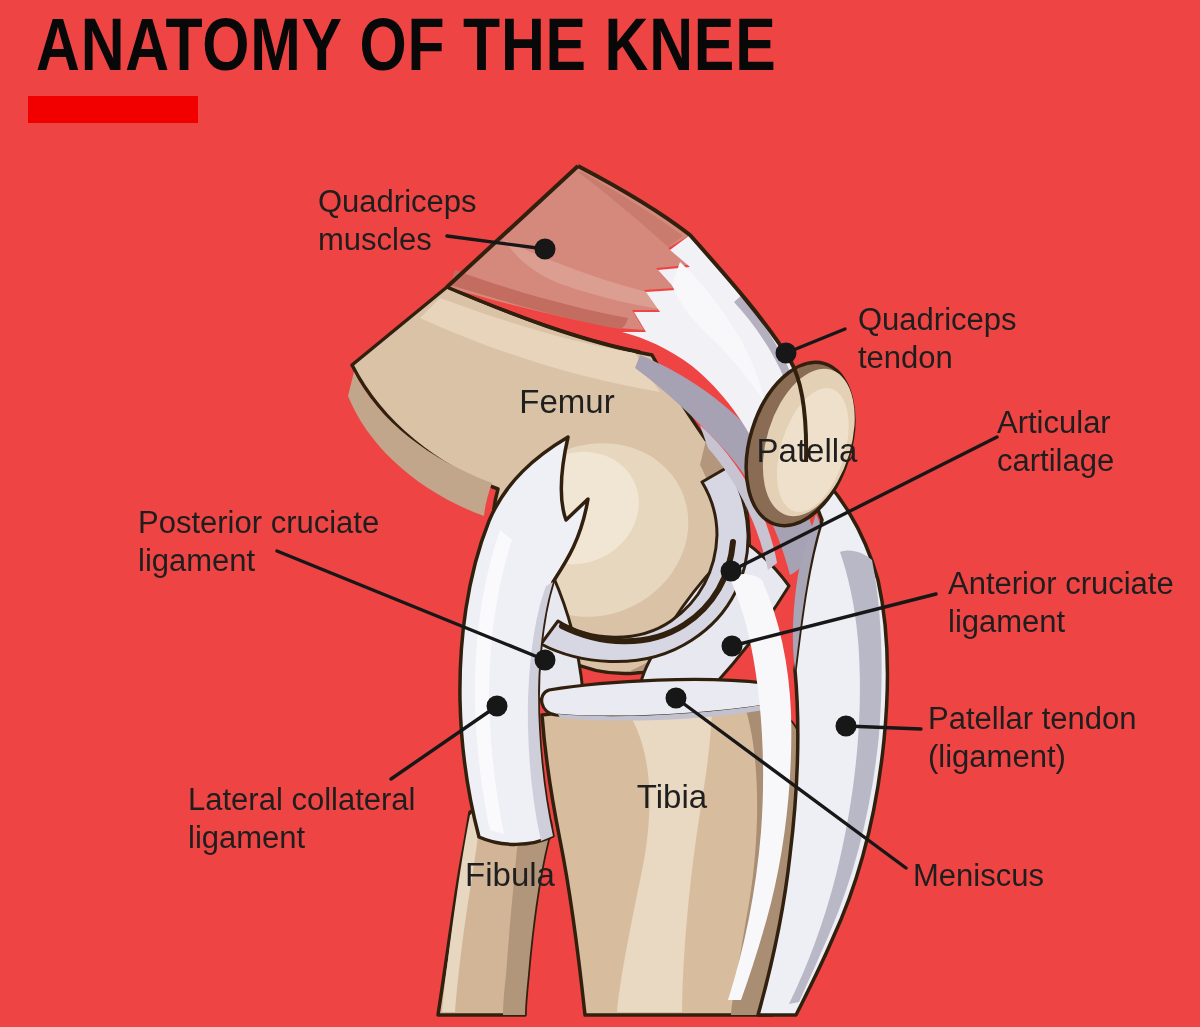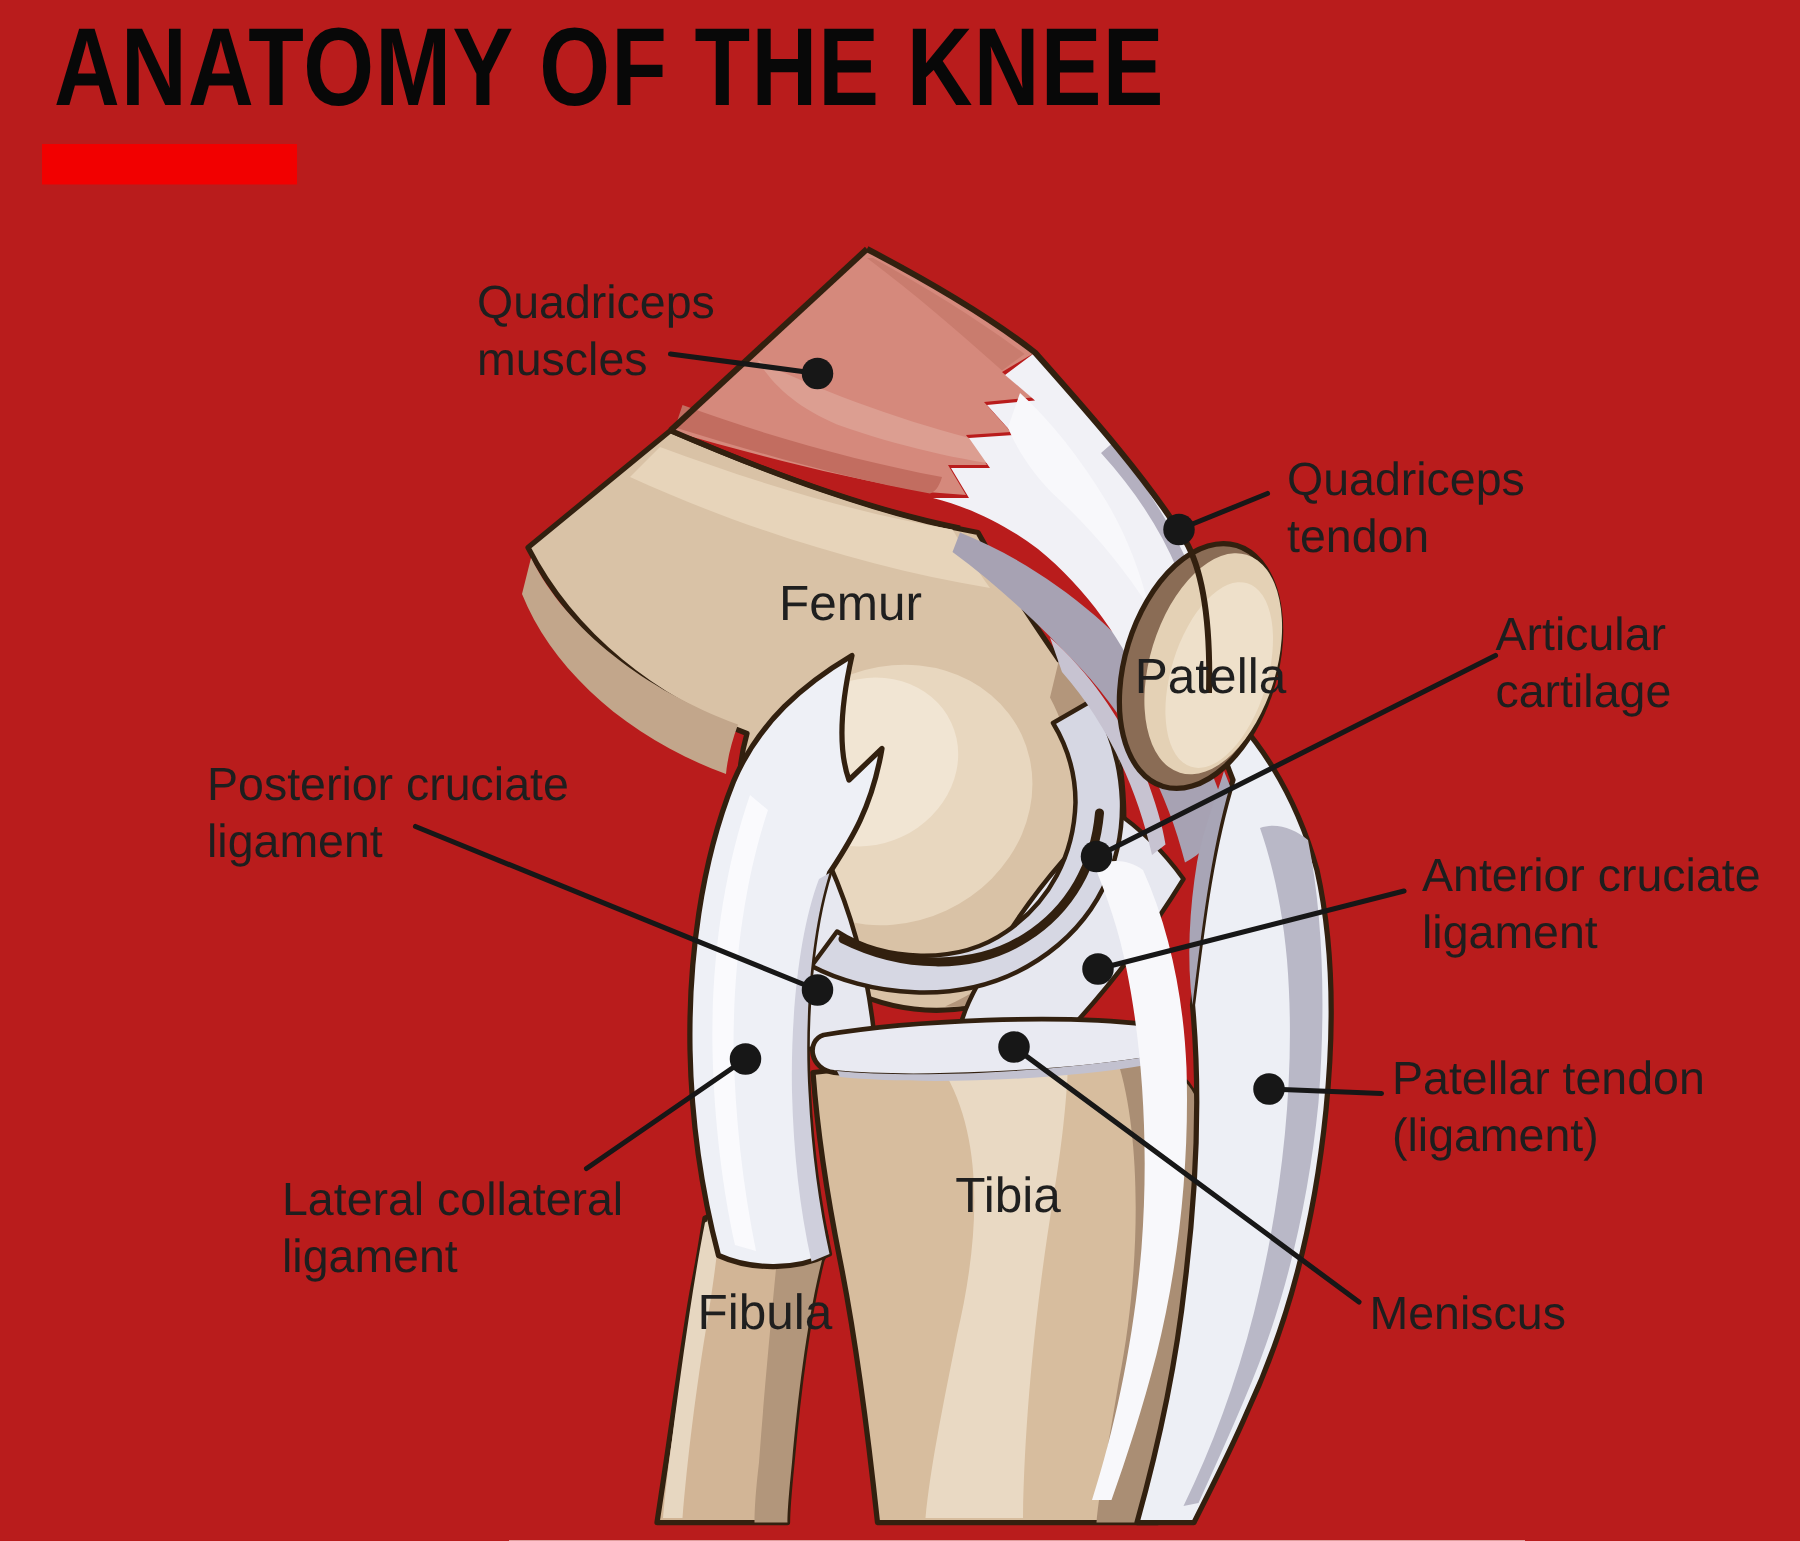--- a/index.html
+++ b/index.html
@@ -1,16 +1,16 @@
 <!DOCTYPE html>
 <html><head>
 <meta charset="utf-8">
 <style>
   html,body{margin:0;padding:0;background:#ffffff;}
-  #stage{position:relative;width:1200px;height:1027px;background:#b91c1c;overflow:hidden;
+  #stage{position:relative;width:1200px;height:1027px;background:#ef4444;overflow:hidden;
          font-family:"Liberation Sans", sans-serif;}
   #title{position:absolute;left:36px;top:2px;font-size:74px;font-weight:bold;color:#080808;
          letter-spacing:1px;transform:scaleX(0.82);transform-origin:left top;white-space:nowrap;}
   #red-bar{position:absolute;left:28px;top:96px;width:170px;height:27px;background:#F20000;}
   svg{position:absolute;left:0;top:0;}
   .lbl{font-family:"Liberation Sans", sans-serif;font-size:31px;fill:#1e1e1e;}
   .bone-lbl{font-family:"Liberation Sans", sans-serif;font-size:33px;fill:#1f1f1f;text-anchor:middle;}
   .leader{stroke:#171717;stroke-width:3.4;stroke-linecap:round;fill:none;}
   .dot{fill:#171717;}
   .outl{stroke:#32200f;stroke-linejoin:round;fill:none;}

